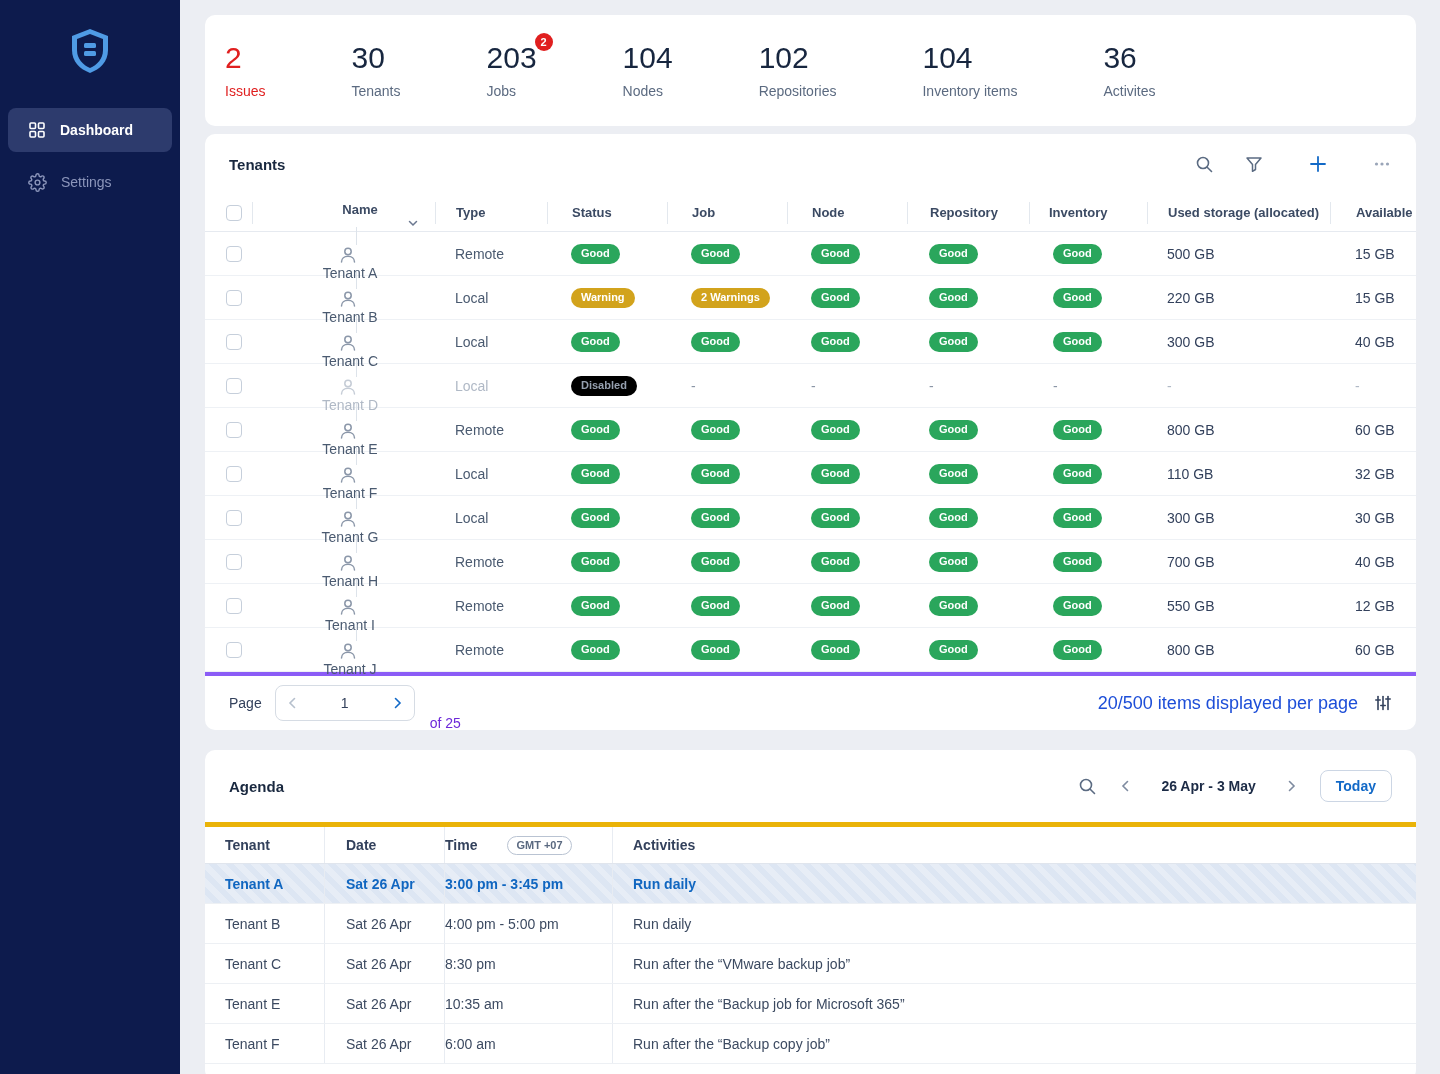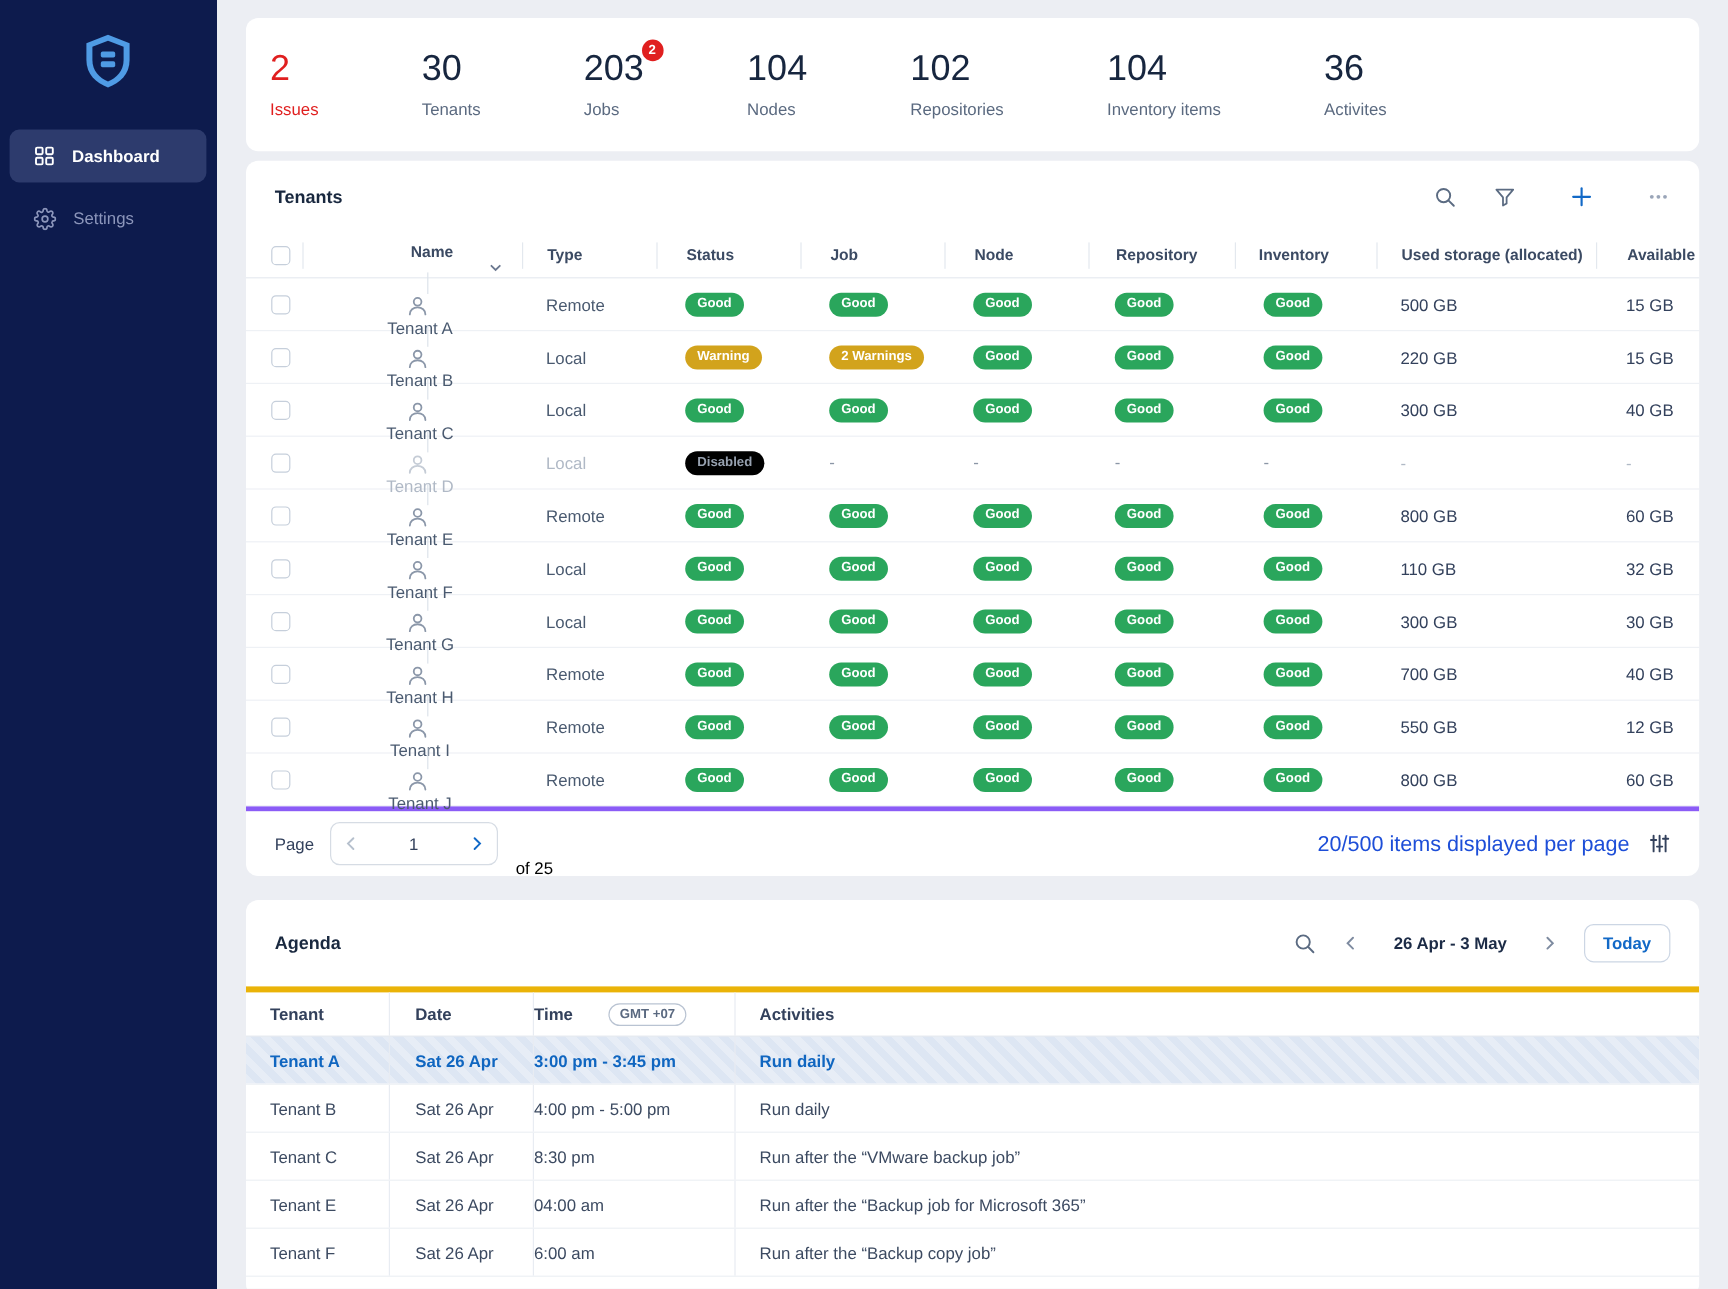--- a/index.html
+++ b/index.html
@@ -64,21 +64,21 @@
   .b-warn{background:#d2a31c;}
   .b-off{background:#000000;color:#96a0af;}
   .b-none{background:none;color:#8b96a6;padding:0;font-weight:400;font-size:14px;}
 
   
   .pagination{height:58px;display:flex;align-items:center;padding:0 24px;border-top:4px solid #8b5cf6;}
   .pg-label{font-size:14px;color:#33415c;}
   .pager{display:flex;align-items:center;justify-content:space-between;width:140px;height:36px;border:1px solid #d6dce4;
          border-radius:8px;margin-left:13px;padding:0 10px;}
   .pager .pnum{font-size:14px;color:#33415c;}
-  .pg-of{font-size:14px;color:#000000;margin-left:15px;margin-top:40px;}
+  .pg-of{font-size:14px;color:#6d28d9;margin-left:15px;margin-top:40px;}
   .pg-right{margin-left:auto;display:flex;align-items:center;gap:16px;}
   .pg-items{font-size:18px;color:#1d4ed8;}
 
   
   .agenda{margin-top:20px;min-height:330px;}
   .ahead-right{display:flex;align-items:center;gap:22px;}
   .date-range{font-size:14px;font-weight:700;color:#1c2b46;margin:0 6px;}
   .today-btn{border:1px solid #ccd6e4;background:#fff;color:#1269c7;font-size:14px;font-weight:700;
              border-radius:8px;padding:7px 15px;cursor:pointer;font-family:inherit;}
   .agrow,.aghead{display:flex;align-items:stretch;}
@@ -531,21 +531,21 @@
           </div>
           <div class="agrow">
             <div class="acell a-tenant">Tenant C</div>
             <div class="acell a-date">Sat 26 Apr</div>
             <div class="acell a-time">8:30 pm</div>
             <div class="acell a-activity">Run after the “VMware backup job”</div>
           </div>
           <div class="agrow">
             <div class="acell a-tenant">Tenant E</div>
             <div class="acell a-date">Sat 26 Apr</div>
-            <div class="acell a-time">04:00 am</div>
+            <div class="acell a-time">10:35 am</div>
             <div class="acell a-activity">Run after the “Backup job for Microsoft 365”</div>
           </div>
           <div class="agrow">
             <div class="acell a-tenant">Tenant F</div>
             <div class="acell a-date">Sat 26 Apr</div>
             <div class="acell a-time">6:00 am</div>
             <div class="acell a-activity">Run after the “Backup copy job”</div>
           </div>
         </div>
     </div>

